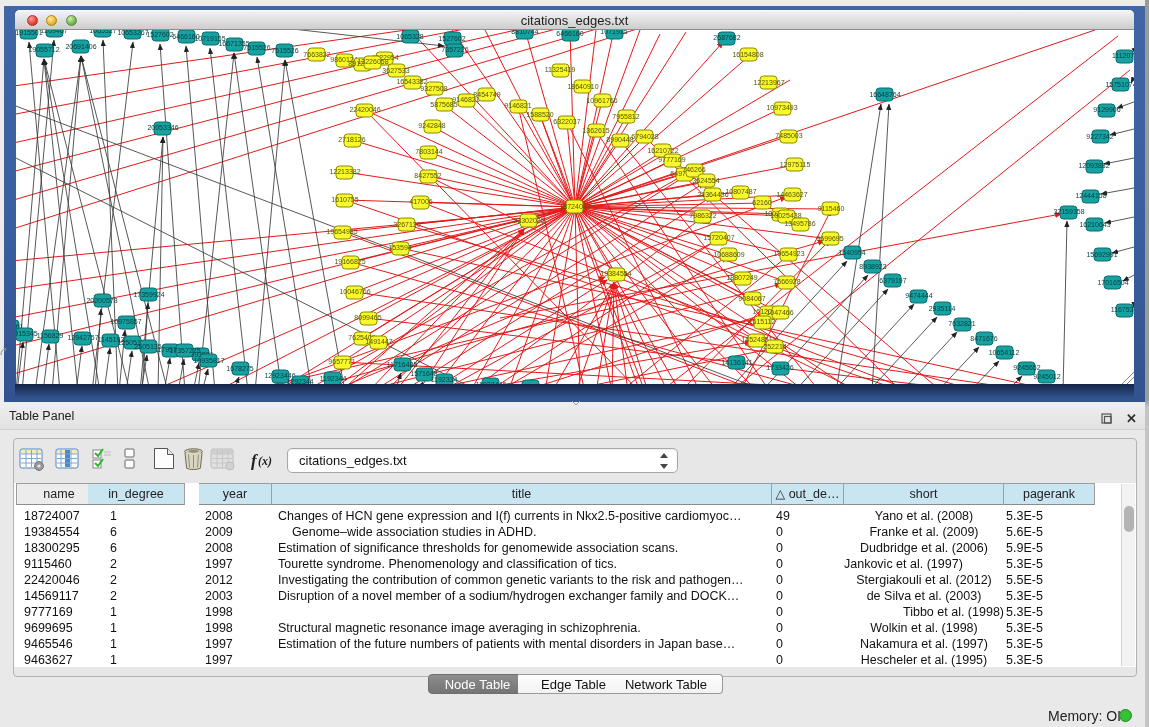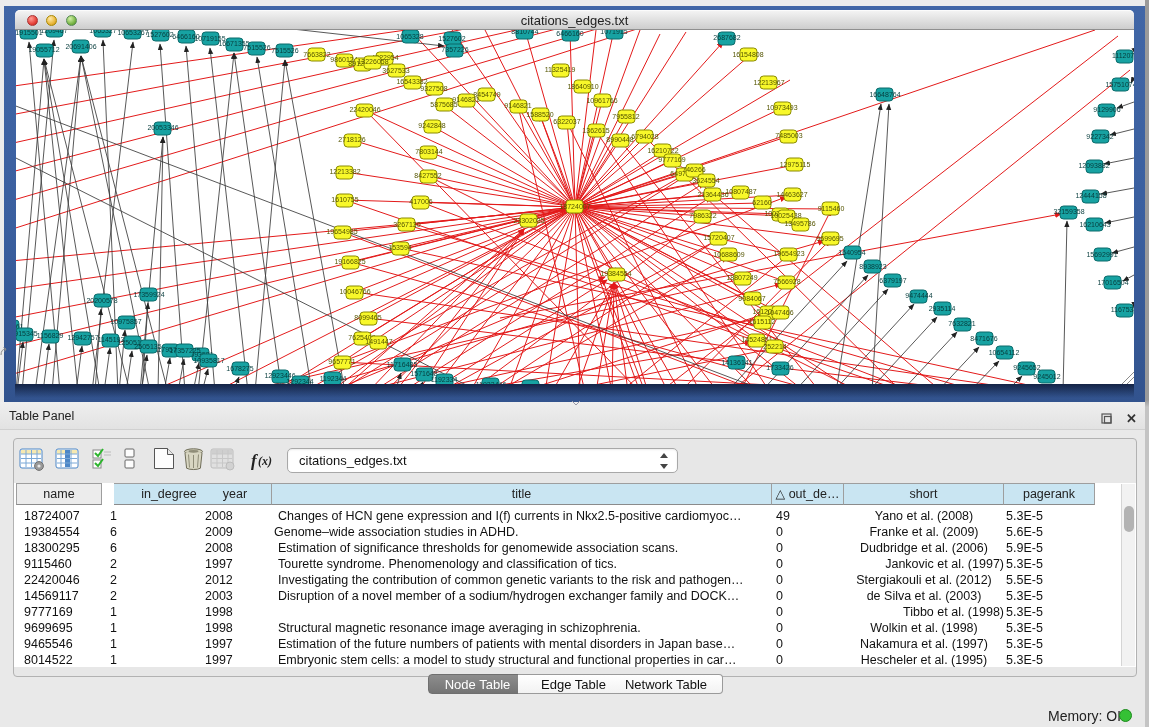--- a/index.html
+++ b/index.html
@@ -624,21 +624,21 @@
 </div>
 <div class="combo">
     <div class="ct">citations_edges.txt</div>
 <svg width="10" height="16" style="position:absolute;right:8px;top:4px">
       <path d="M5 0 L9 5 L1 5 Z" fill="#444"></path>
       <path d="M5 16 L9 11 L1 11 Z" fill="#444"></path>
     </svg>
   </div>
 <div class="tablewrap">
  <div class="thead" style="left:2px;width:86px;background:#ececec;border-left:1px solid #9e9e9e">name</div>
- <div class="thead" style="left:100px;width:111px">in_degree</div>
+ <div class="thead" style="left:74px;width:97px">in_degree</div>
  <div class="thead" style="left:185px;width:73px">year</div>
  <div class="thead" style="left:258px;width:500px">title</div>
  <div class="thead" style="left:758px;width:72px">△ out_de…</div>
  <div class="thead" style="left:830px;width:160px">short</div>
  <div class="thead" style="left:990px;width:91px">pagerank</div>
  <div class="vsb">
       <div class="th"></div>
     </div>
 </div>
 <div class="trow" style="top:508px">
@@ -647,41 +647,41 @@
     <span style="left:205px">2008</span>
  <span style="left:278px">Changes of HCN gene expression and I(f) currents in Nkx2.5-positive cardiomyoc…</span>
     <span style="left:776px">49</span>
  <span style="left:844px;width:160px;text-align:center">Yano et al. (2008)</span>
     <span style="left:1006px">5.3E-5</span>
   </div>
 <div class="trow" style="top:524px">
  <span style="left:24px">19384554</span>
     <span style="left:110px">6</span>
     <span style="left:205px">2009</span>
- <span style="left:274px">Genome–wide association studies in ADHD.</span>
+ <span style="left:292px">Genome–wide association studies in ADHD.</span>
     <span style="left:776px">0</span>
  <span style="left:844px;width:160px;text-align:center">Franke et al. (2009)</span>
     <span style="left:1006px">5.6E-5</span>
   </div>
 <div class="trow" style="top:540px">
  <span style="left:24px">18300295</span>
     <span style="left:110px">6</span>
     <span style="left:205px">2008</span>
  <span style="left:278px">Estimation of significance thresholds for genomewide association scans.</span>
     <span style="left:776px">0</span>
  <span style="left:844px;width:160px;text-align:center">Dudbridge et al. (2006)</span>
     <span style="left:1006px">5.9E-5</span>
   </div>
 <div class="trow" style="top:556px">
  <span style="left:24px">9115460</span>
     <span style="left:110px">2</span>
     <span style="left:205px">1997</span>
  <span style="left:278px">Tourette syndrome. Phenomenology and classification of tics.</span>
     <span style="left:776px">0</span>
- <span style="left:844px;width:160px;text-align:right">Jankovic et al. (1997)</span>
+ <span style="left:844px;width:160px;text-align:left">Jankovic et al. (1997)</span>
     <span style="left:1006px">5.3E-5</span>
   </div>
 <div class="trow" style="top:572px">
  <span style="left:24px">22420046</span>
     <span style="left:110px">2</span>
     <span style="left:205px">2012</span>
  <span style="left:278px">Investigating the contribution of common genetic variants to the risk and pathogen…</span>
     <span style="left:776px">0</span>
  <span style="left:844px;width:160px;text-align:center">Stergiakouli et al. (2012)</span>
     <span style="left:1006px">5.5E-5</span>
@@ -715,24 +715,23 @@
 <div class="trow" style="top:636px">
  <span style="left:24px">9465546</span>
     <span style="left:110px">1</span>
     <span style="left:205px">1997</span>
  <span style="left:278px">Estimation of the future numbers of patients with mental disorders in Japan base…</span>
     <span style="left:776px">0</span>
  <span style="left:844px;width:160px;text-align:center">Nakamura et al. (1997)</span>
     <span style="left:1006px">5.3E-5</span>
   </div>
 <div class="trow" style="top:652px">
- <span style="left:24px">8014522</span>
+ <span style="left:24px">9463627</span>
     <span style="left:110px">1</span>
     <span style="left:205px">1997</span>
- <span style="left:278px">Embryonic stem cells: a model to study structural and functional properties in car…</span>
     <span style="left:776px">0</span>
  <span style="left:844px;width:160px;text-align:center">Hescheler et al. (1995)</span>
     <span style="left:1006px">5.3E-5</span>
   </div>
 <div class="tabs">
  <div class="tab sel" style="left:0;width:99px;border-radius:4px 0 0 4px">Node Table</div>
  <div class="tab" style="left:90px;width:112px;border-left:none">Edge Table</div>
  <div class="tab" style="left:182px;width:113px;border-left:none;border-radius:0 4px 4px 0">Network Table</div>
 </div>
 <svg width="8" height="10" style="position:absolute;left:0px;top:347px">

